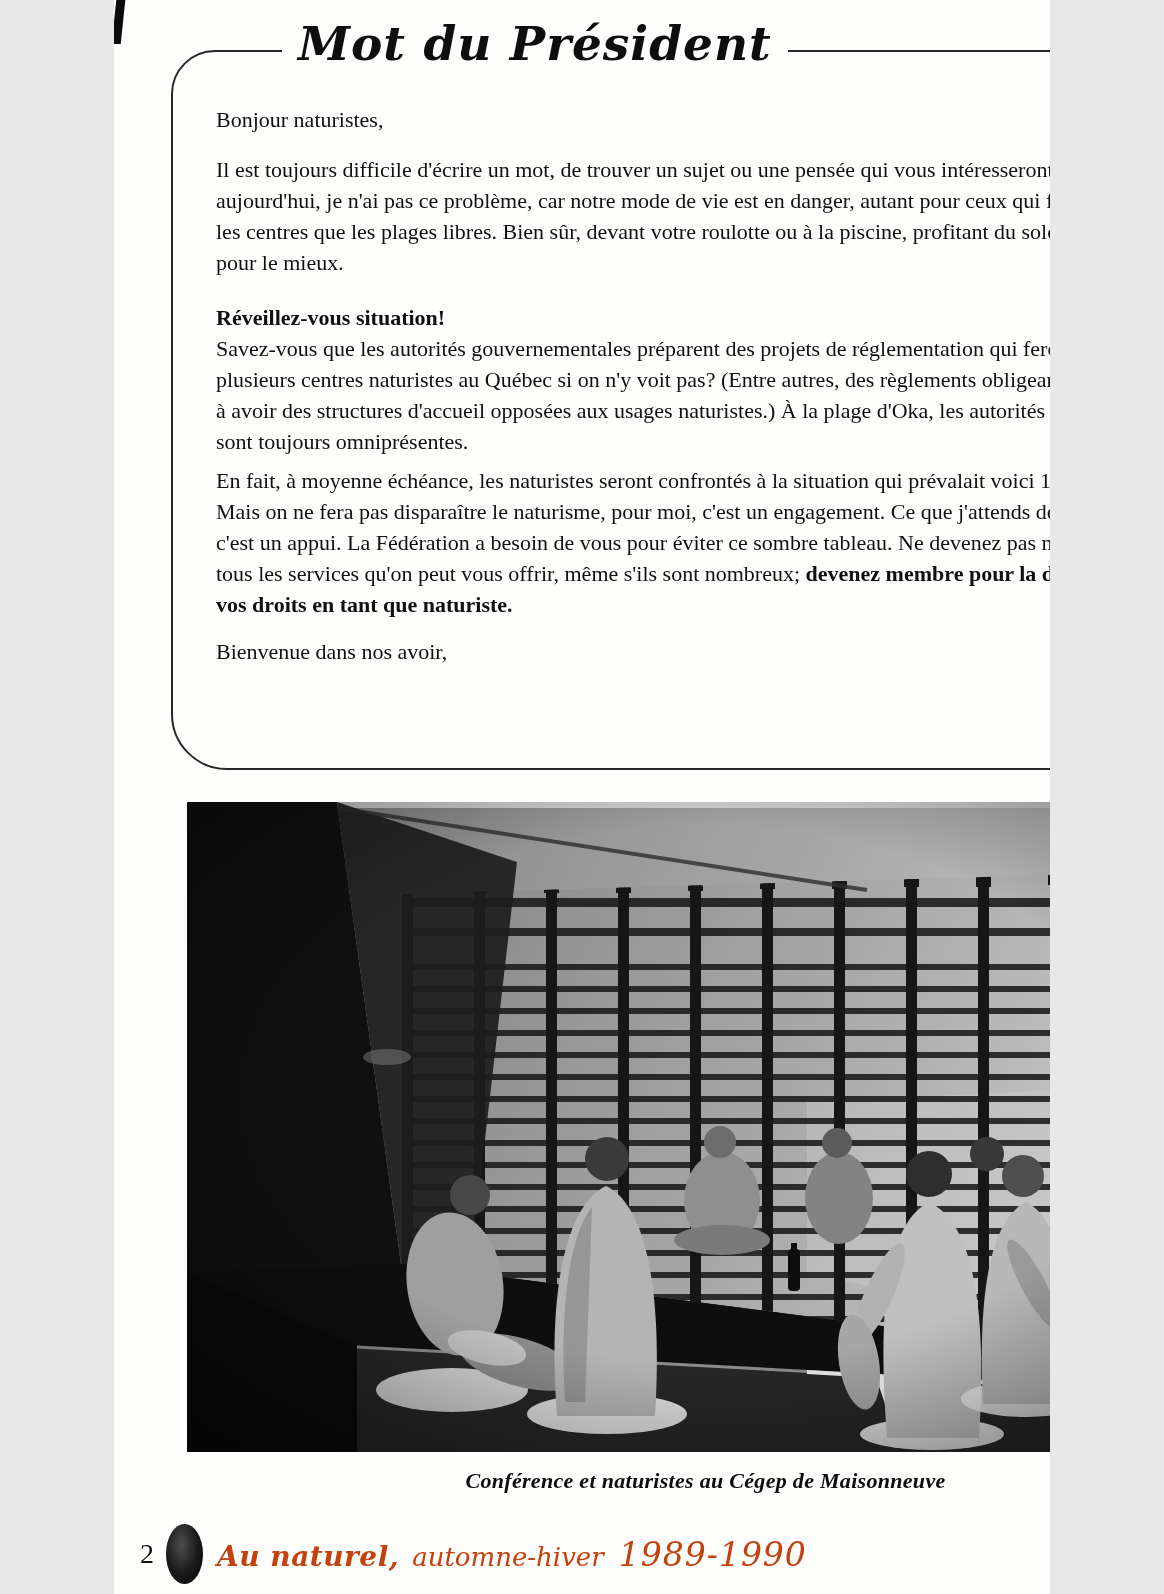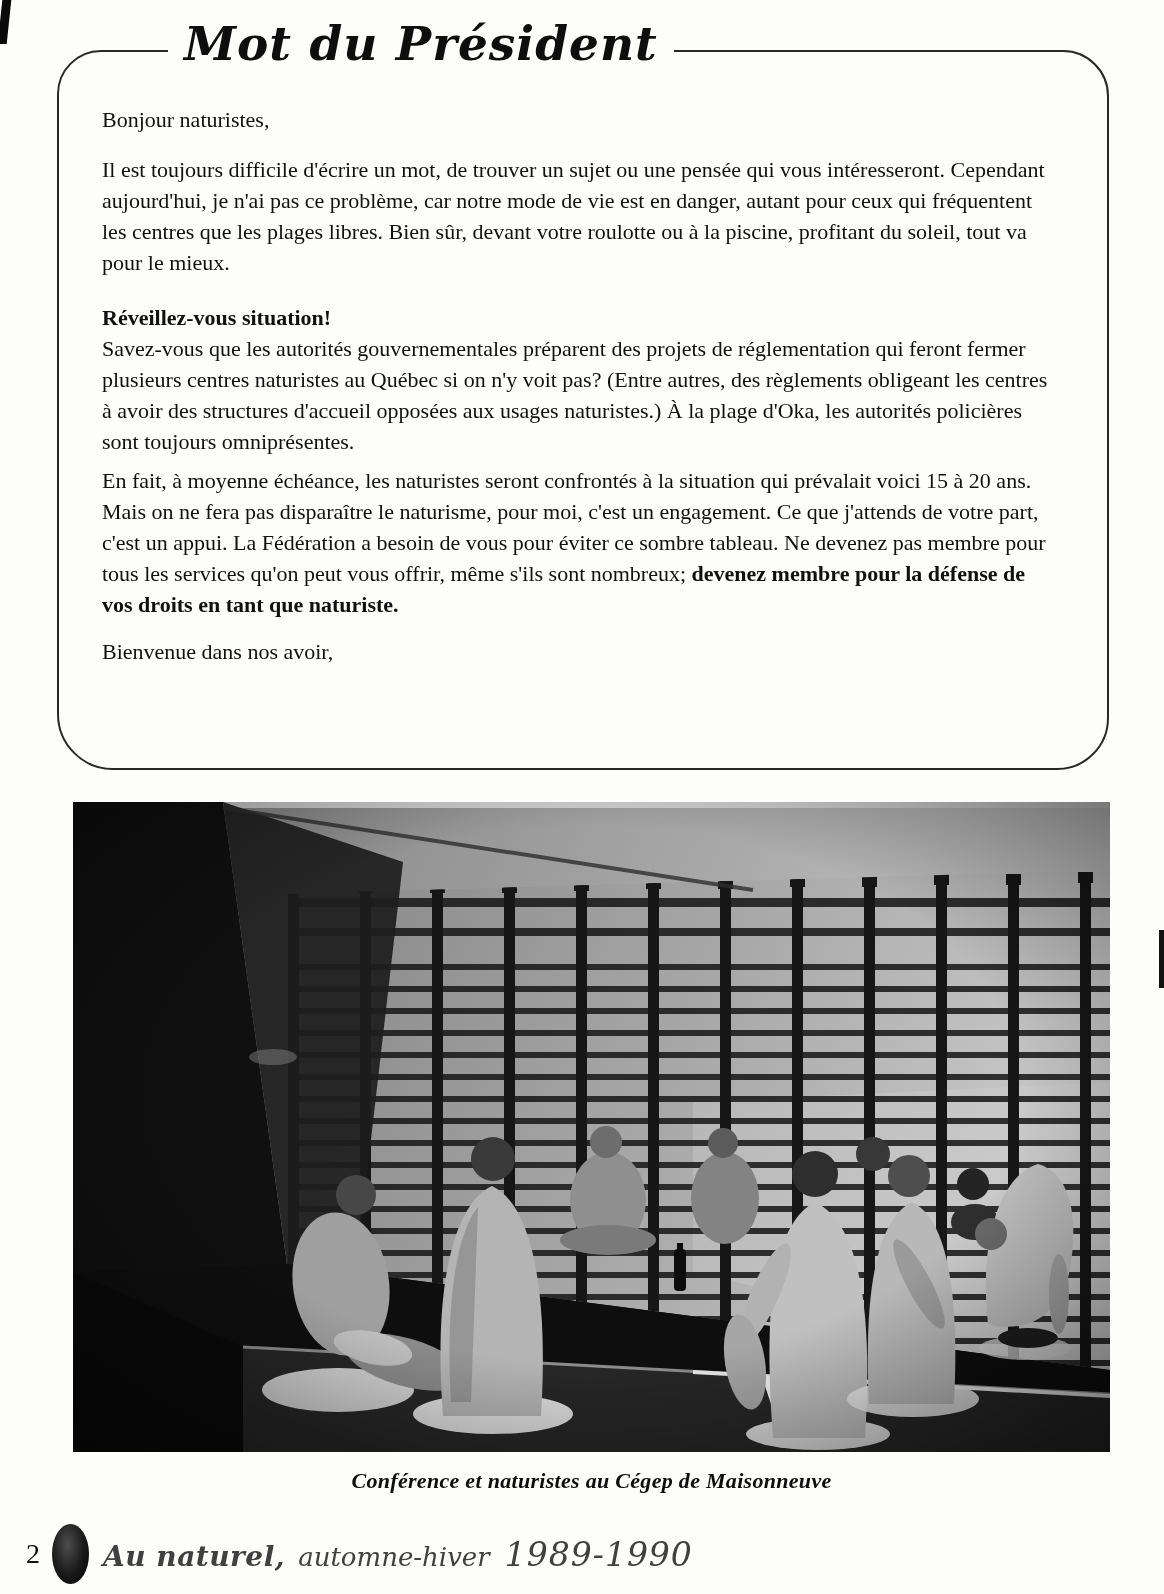--- a/index.html
+++ b/index.html
@@ -1,18 +1,18 @@
 <!DOCTYPE html>
 <html><head>
 <meta charset="utf-8">
 <style>
   html,body{margin:0;padding:0;}
   body{background:#e8e8e8;}
   .page{
-    position:relative;width:1164px;height:1594px;margin:0 auto;
+    position:relative;width:936px;height:1594px;margin:0 auto;
     background:#fdfdfc;overflow:hidden;
     font-family:"Liberation Serif", serif;color:#161616;
   }
   
   .artifact-topleft{position:absolute;left:0;top:0;width:9px;height:44px;background:#0a0a0a;transform:skewX(-6deg);}
   .artifact-rightedge{position:absolute;right:0;top:930px;width:5px;height:58px;background:#111;}
 
   
   .letter-box{
     position:absolute;left:57px;top:50px;width:1048px;height:716px;
@@ -48,21 +48,21 @@
     font-weight:bold;font-style:italic;font-size:22px;color:#0d0d0d;letter-spacing:.3px;
   }
 
   
   .footer{position:absolute;left:26px;top:1524px;display:flex;align-items:center;}
   .page-number{font-size:28px;color:#111;}
   .footer-oval{
     width:37px;height:60px;border-radius:50%;margin:0 14px 0 12px;
     background:radial-gradient(ellipse at 42% 35%, #4d4d4d 0%, #1b1b1b 52%, #000 100%);
   }
-  .footer-text{font-family:"DejaVu Serif", serif;font-style:italic;white-space:nowrap;color:#404040;}
+  .footer-text{font-family:"DejaVu Serif", serif;font-style:italic;white-space:nowrap;color:#c2410c;}
   .magazine-title{font-weight:bold;font-size:28px;letter-spacing:.5px;}
   .magazine-issue{font-size:26px;margin-left:8px;}
   .magazine-years{font-size:33px;margin-left:10px;letter-spacing:1px;}
 </style>
 </head>
 <body>
 
 <div class="page">
 
   <div class="artifact-topleft"></div>

